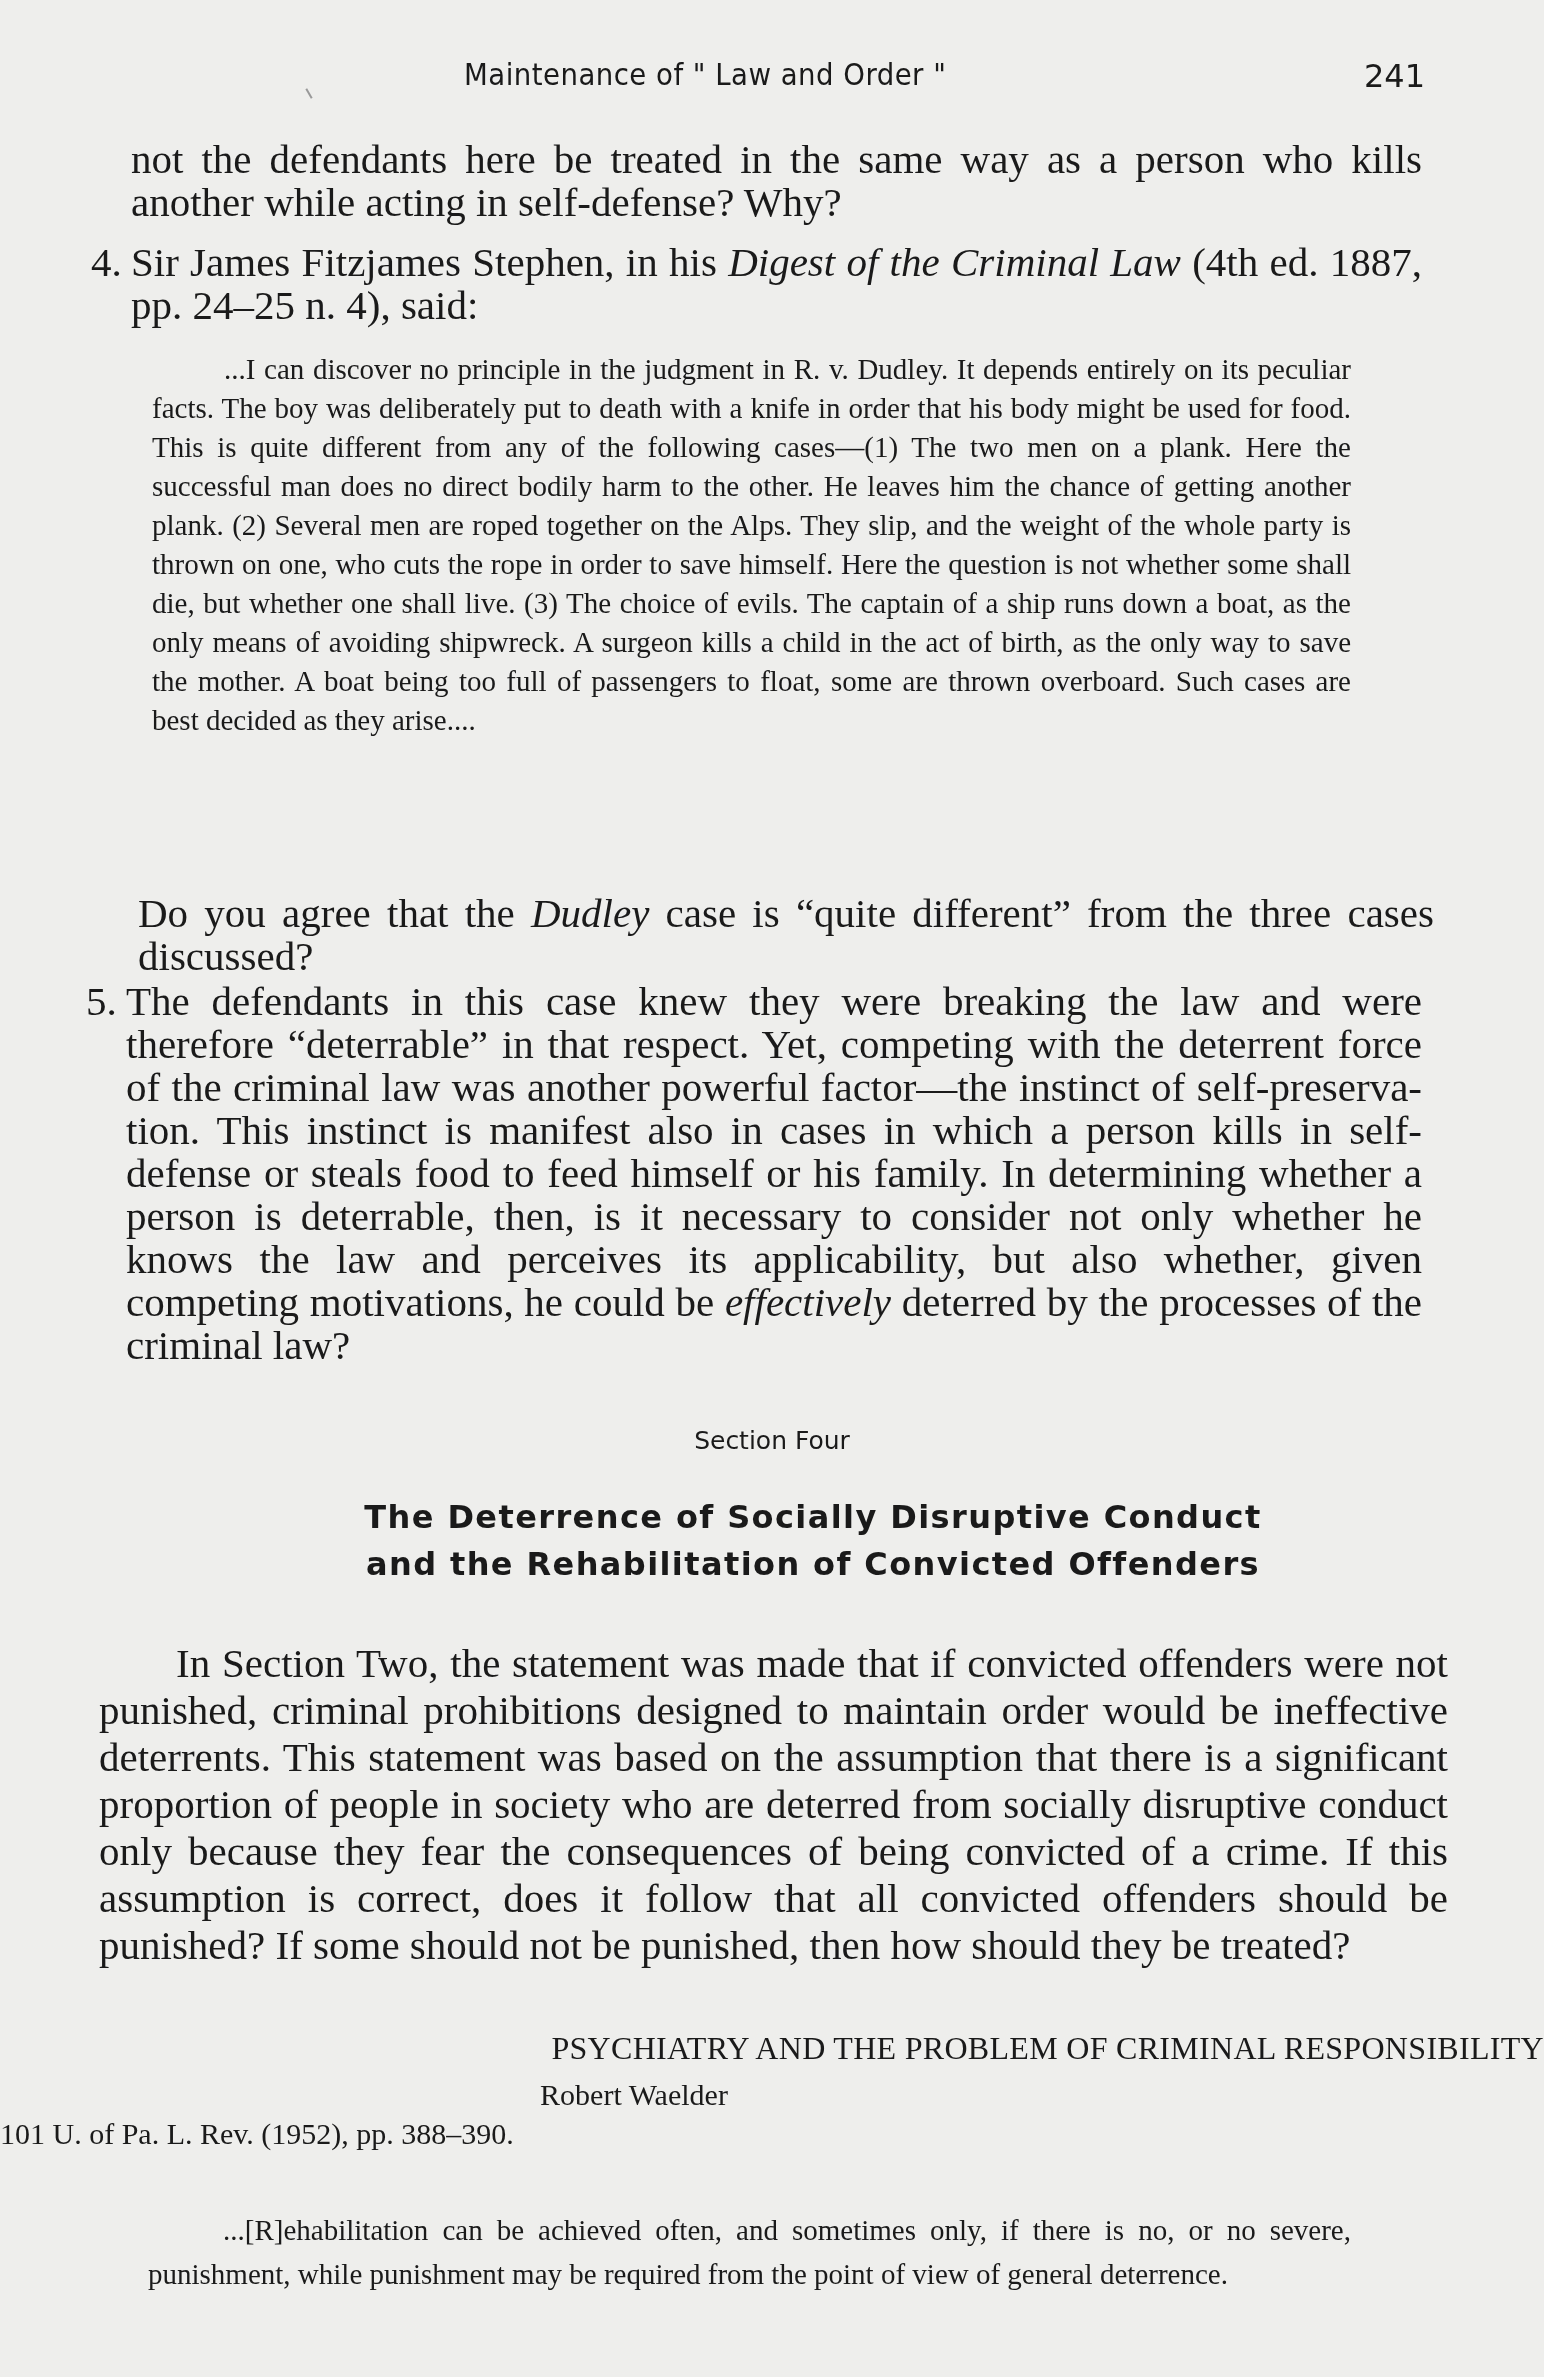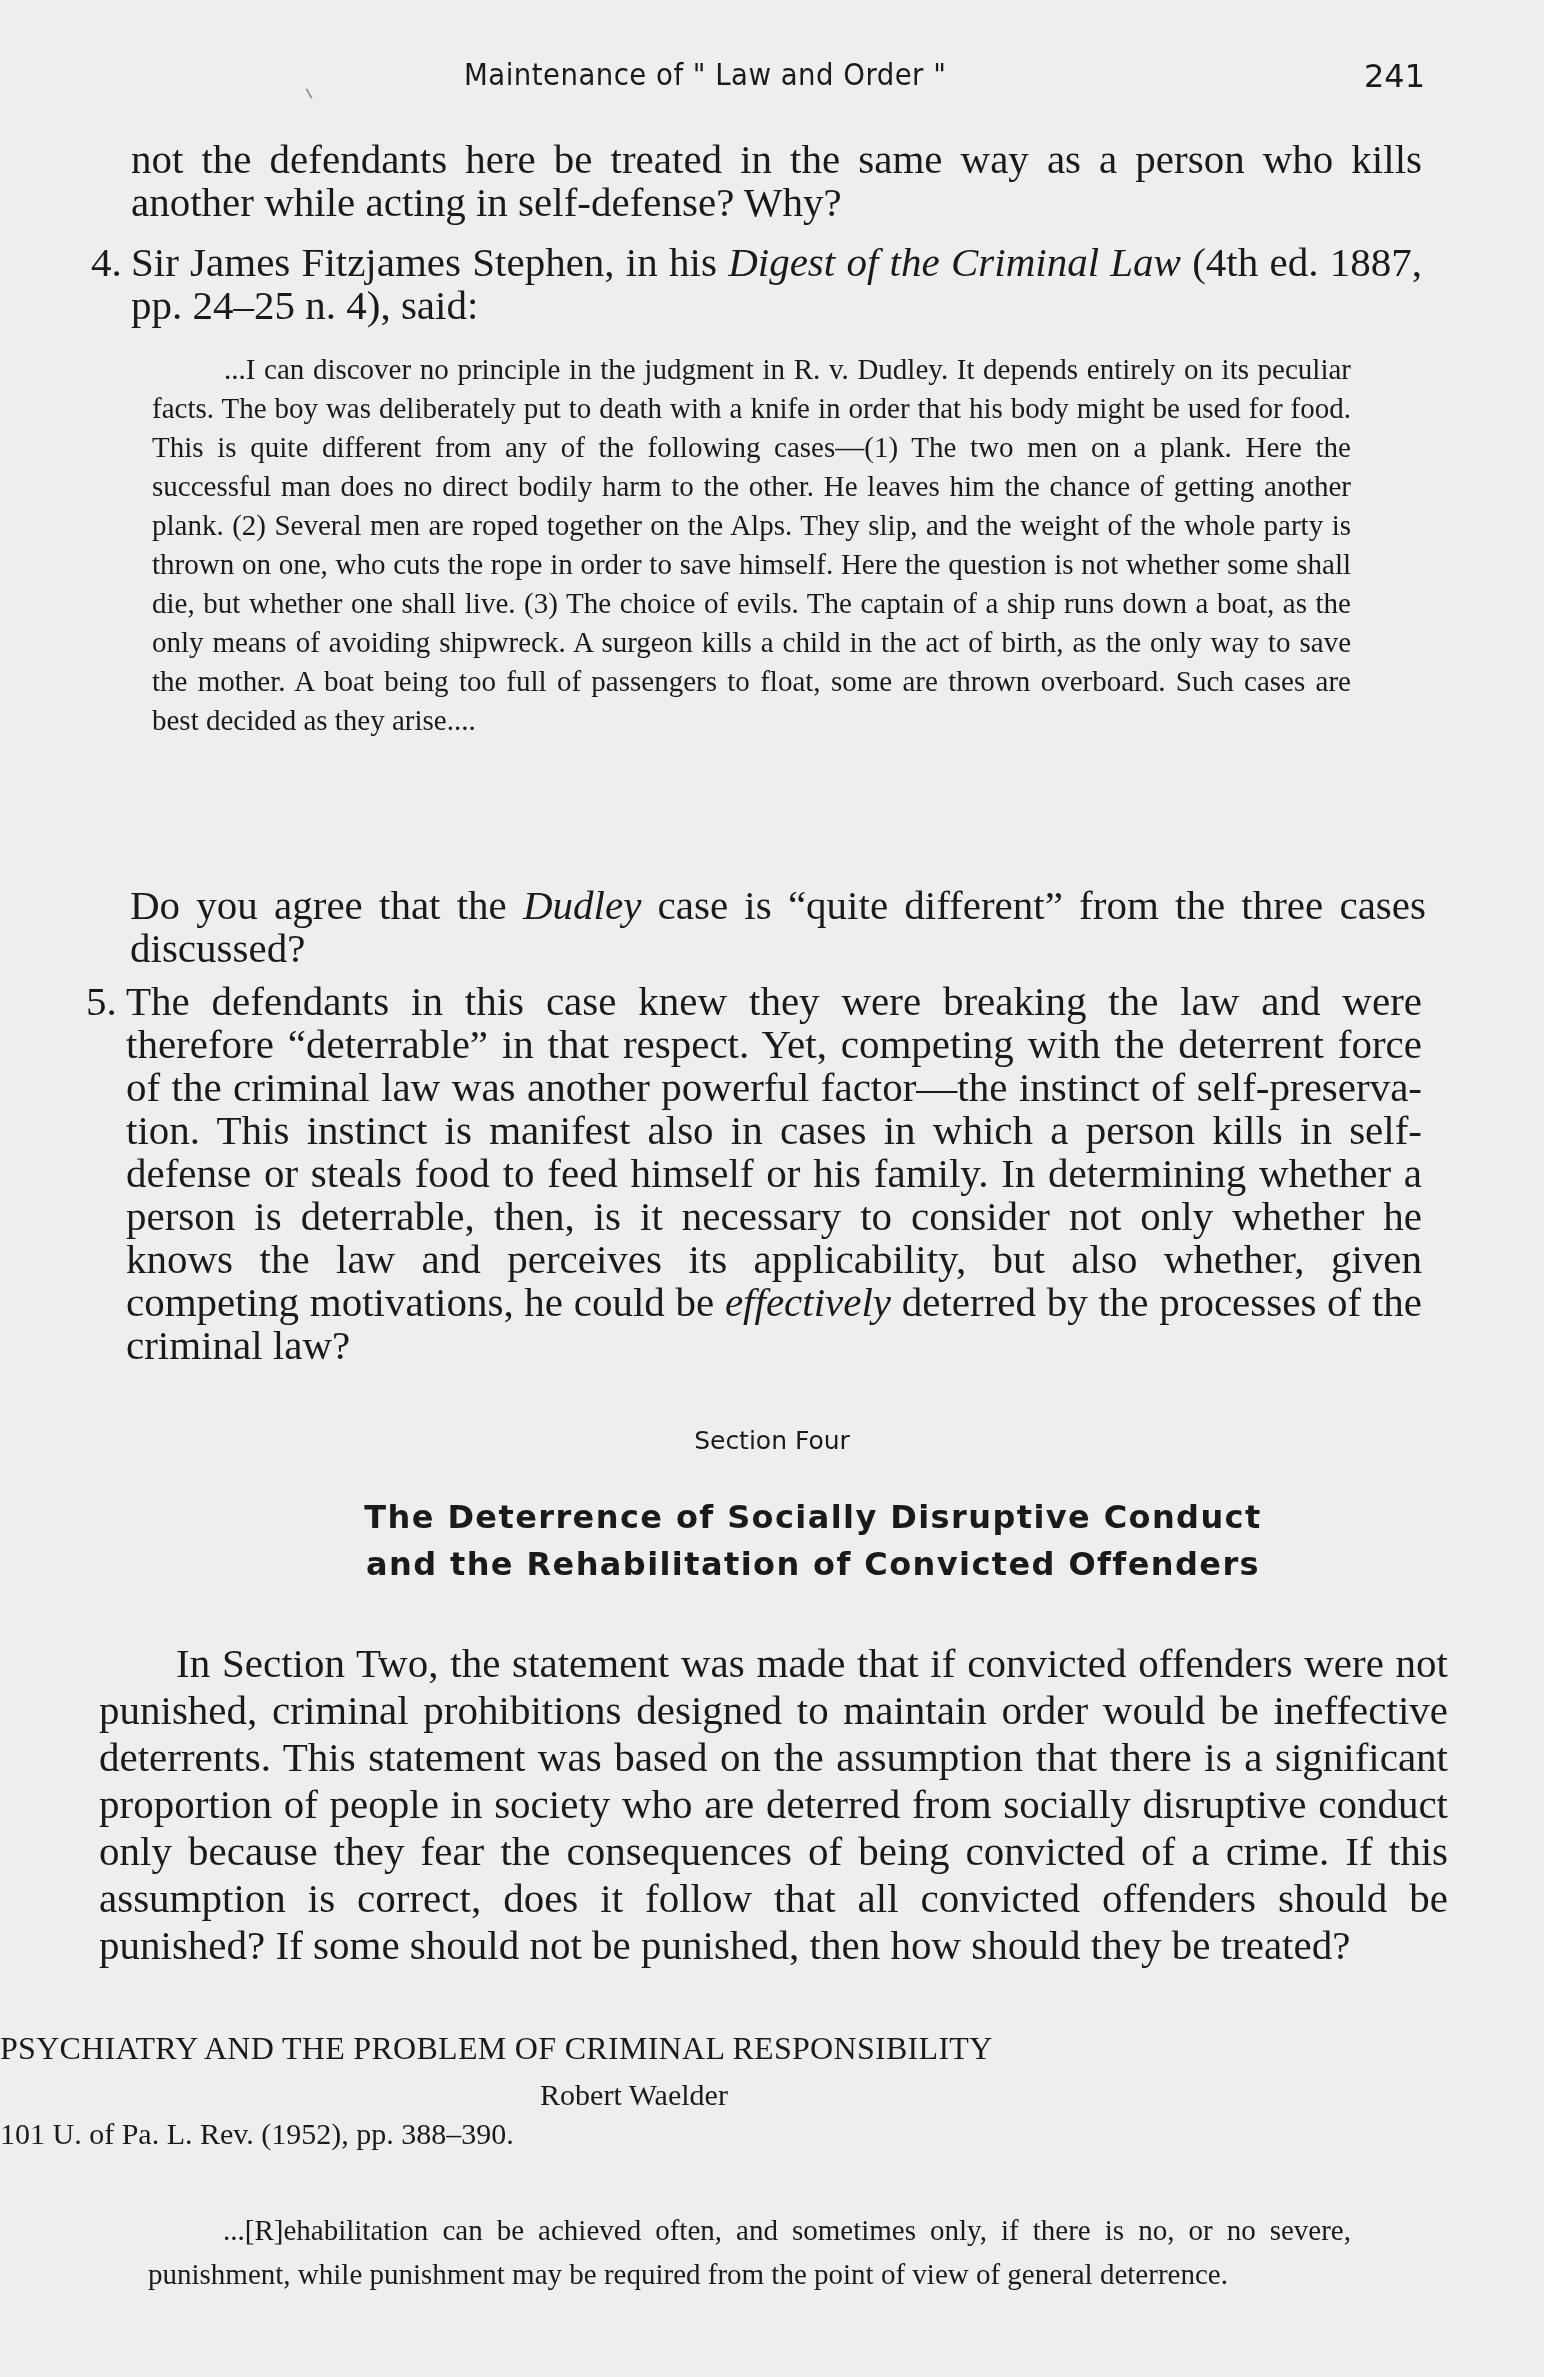--- a/index.html
+++ b/index.html
@@ -88,21 +88,21 @@
       font-size: 32px;
       line-height: 47px;
       letter-spacing: 1.4px;
       padding-left: 41px;
     }
     .article-title {
       position: absolute;
       top: 2030px;
       left: 0;
       width: 1544px;
-      text-align: left;
+      text-align: right;
       font-size: 32px;
       letter-spacing: 0.3px;
     }
     .article-author {
       position: absolute;
       top: 2078px;
       left: 0;
       width: 1268px;
       text-align: center;
       font-size: 30px;
@@ -142,21 +142,21 @@
   </p>
 
   <p class="block body-text" style="left:131px; top:241px; width:1291px; margin:0;">
     <span class="item-num">4.</span><span>Sir James Fitzjames Stephen, in his </span><em>Digest of the Criminal Law</em><span> (4th ed. 1887, pp. 24–25 n. 4), said:</span>
   </p>
 
   <p class="block quote-text indent-first" style="left:152px; top:350px; width:1199px; margin:0; text-indent:72px;">
     <span>...I can discover no principle in the judgment in R. v. Dudley. It depends entirely on its peculiar facts. The boy was deliberately put to death with a knife in order that his body might be used for food. This is quite different from any of the following cases—(1) The two men on a plank. Here the successful man does no direct bodily harm to the other. He leaves him the chance of getting another plank. (2) Several men are roped together on the Alps. They slip, and the weight of the whole party is thrown on one, who cuts the rope in order to save himself. Here the question is not whether some shall die, but whether one shall live. (3) The choice of evils. The captain of a ship runs down a boat, as the only means of avoiding shipwreck. A surgeon kills a child in the act of birth, as the only way to save the mother. A boat being too full of passengers to float, some are thrown overboard. Such cases are best decided as they arise....</span>
   </p>
 
-  <p class="block body-text" style="left:126px; top:880px; width:1296px; margin:4px;">
+  <p class="block body-text" style="left:126px; top:880px; width:1296px; margin:12px;">
     <span>Do you agree that the </span><em>Dudley</em><span> case is “quite different” from the three cases discussed?</span>
   </p>
 
   <p class="block body-text" style="left:126px; top:980px; width:1296px; margin:0; line-height:43px;">
     <span class="item-num">5.</span><span>The defendants in this case knew they were breaking the law and were therefore “deterrable” in that respect. Yet, competing with the deterrent force of the criminal law was another powerful factor—the instinct of self-preserva­tion. This instinct is manifest also in cases in which a person kills in self-defense or steals food to feed himself or his family. In determining whether a person is deterrable, then, is it necessary to consider not only whether he knows the law and perceives its applicability, but also whether, given competing motivations, he could be </span><em>effectively</em><span> deterred by the processes of the criminal law?</span>
   </p>
 
   <div class="section-label">Section Four</div>
   <div class="section-title">
     <div>The Deterrence of Socially Disruptive Conduct</div>

